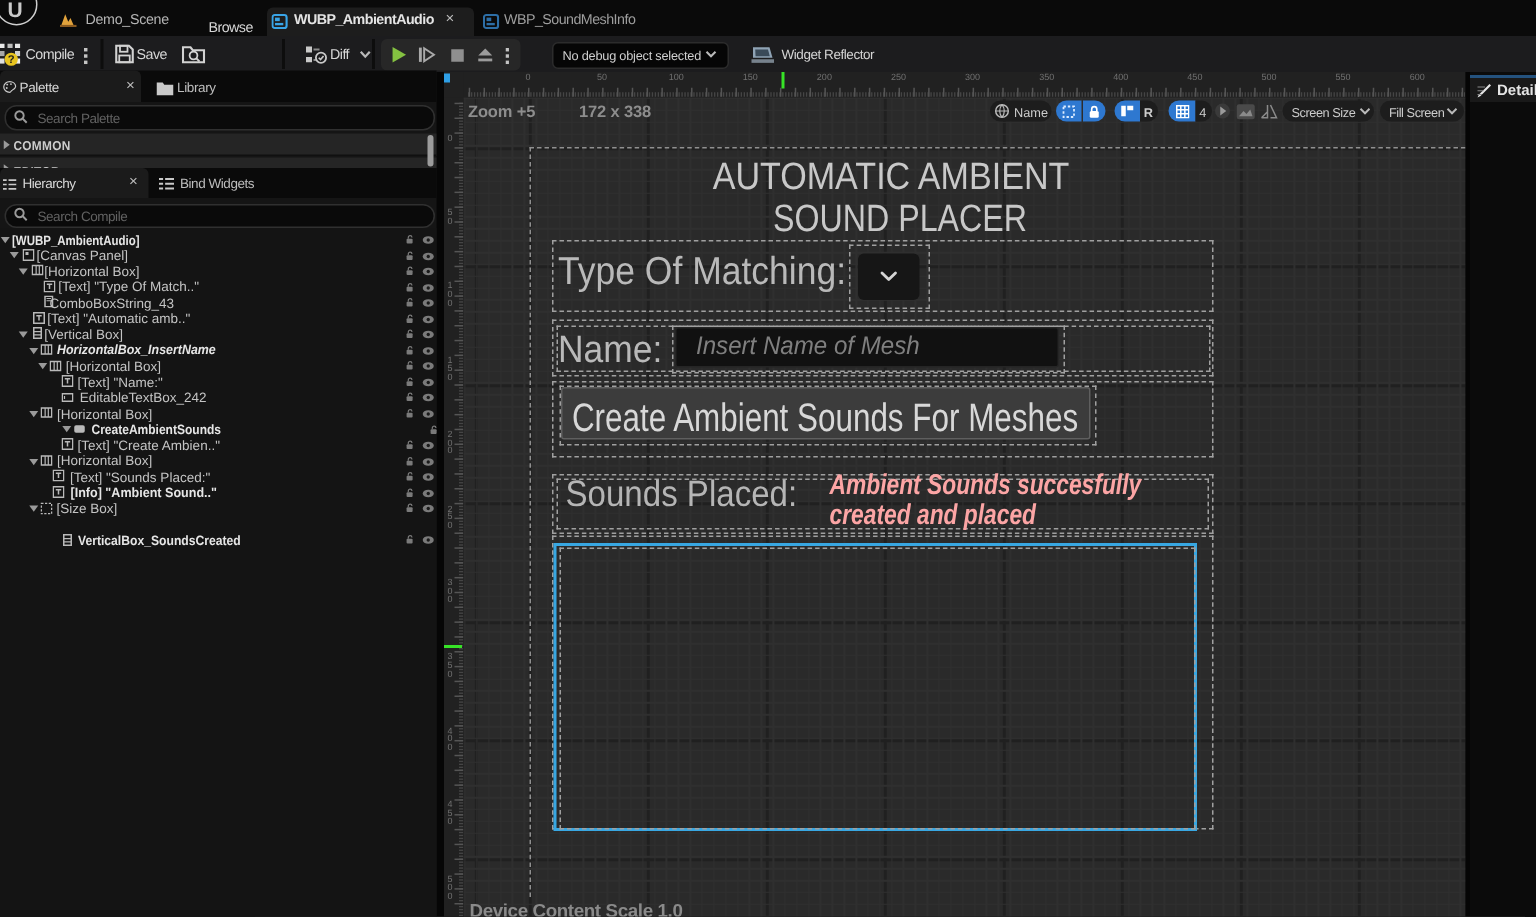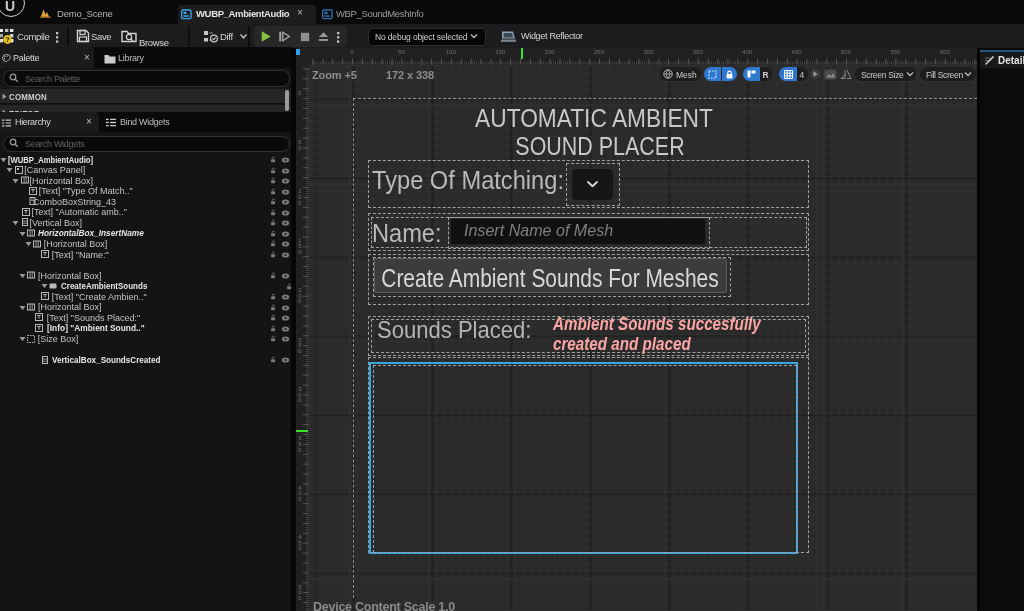--- a/index.html
+++ b/index.html
@@ -64,21 +64,21 @@
     <rect x="4" y="1.5" width="5" height="4" fill="none" stroke="#d2d2d2" stroke-width="1.2"></rect>
     <rect x="3.5" y="8" width="7" height="4.5" fill="none" stroke="#d2d2d2" stroke-width="1.2"></rect>
   </svg>
 <div class="tx" style="left:91px;top:30.5px;font-size:9.5px;letter-spacing:-0.35px;color:#d6d6d6;">Save</div>
 
 <svg class="abs" style="left:121px;top:29px;" width="17" height="14" viewBox="0 0 17 14">
     <path d="M1 2.5 h5 l1.5 2 h7.5 v8 h-14 Z" fill="none" stroke="#d2d2d2" stroke-width="1.4"></path>
     <circle cx="8" cy="8" r="2.6" fill="none" stroke="#d2d2d2" stroke-width="1.2"></circle>
     <path d="M10 10 l2 2" stroke="#d2d2d2" stroke-width="1.2"></path>
   </svg>
-<div class="tx" style="left:139px;top:37px;font-size:9.5px;letter-spacing:-0.35px;color:#d6d6d6;">Browse</div>
+<div class="tx" style="left:139px;top:13px;font-size:9.5px;letter-spacing:-0.35px;color:#d6d6d6;">Browse</div>
 <div class="abs" style="left:188px;top:26px;width:1.5px;height:20px;background:#0d0d0d;"></div>
 
 <svg class="abs" style="left:203px;top:29px;" width="15" height="14" viewBox="0 0 15 14">
     <rect x="1" y="2" width="4" height="4" fill="#c9c9c9"></rect>
     <rect x="1" y="9" width="4" height="3.5" fill="#c9c9c9"></rect>
     <path d="M6 4 h4 M6 11 h2" stroke="#8a8a8a" stroke-width="1.2"></path>
     <circle cx="11" cy="9.5" r="3.4" fill="none" stroke="#c9c9c9" stroke-width="1.2"></circle>
     <path d="M9.5 9.5 l1.2 1.2 2-2.4" stroke="#c9c9c9" stroke-width="1.1" fill="none"></path>
   </svg>
 <div class="tx" style="left:220px;top:30.5px;font-size:9.5px;letter-spacing:-0.35px;color:#d6d6d6;">Diff</div>
@@ -169,21 +169,21 @@
 <svg class="abs" style="left:106px;top:118px;" width="10" height="9" viewBox="0 0 11 9">
     <path d="M0 1 h3 M0 4.5 h3 M0 8 h3 M4.5 1 h6.5 M4.5 4.5 h6.5 M4.5 8 h6.5" stroke="#c9c9c9" stroke-width="1.4"></path>
   </svg>
 <div class="tx" style="left:120px;top:117px;font-size:9px;letter-spacing:-0.3px;color:#bdbdbd;">Bind Widgets</div>
 
 <div class="abs" style="left:3px;top:135.5px;width:285px;height:14px;background:#0a0a0a;border:1px solid #303030;border-radius:8px;"></div>
 <svg class="abs" style="left:9px;top:138px;" width="10" height="10" viewBox="0 0 10 10">
     <circle cx="4" cy="4" r="2.8" fill="none" stroke="#9a9a9a" stroke-width="1.3"></circle>
     <path d="M6.2 6.2 l2.6 2.6" stroke="#9a9a9a" stroke-width="1.3"></path>
   </svg>
-<div class="tx" style="left:25px;top:138.5px;font-size:9px;letter-spacing:-0.3px;color:#616161;">Search Widgets</div>
+<div class="tx" style="left:25px;top:138.5px;font-size:9px;letter-spacing:-0.3px;color:#616161;">Search Compile</div>
 
 <div id="tree" class="abs" style="left:0;top:152px;width:291px;height:459px;background:#141414;">
     <div style="position:absolute;left:0;top:1.8px;width:291px;height:10.55px;">
       <svg style="position:absolute;left:0.3px;top:3px;" width="7" height="6" viewBox="0 0 7 6">
         <path d="M0.5 1 L6.5 1 L3.5 5.2Z" fill="#9a9a9a"></path>
       </svg>
       <div style="position:absolute;left:8.2px;top:0.8px;font-size:9px;font-weight:bold;color:#e6e6e6;transform:scaleX(0.85);transform-origin:left center;white-space:nowrap;">[WUBP_AmbientAudio]</div>
       <svg style="position:absolute;left:269.5px;top:2.2px;" width="7" height="7" viewBox="0 0 8 8">
         <rect x="1.2" y="3.6" width="4.6" height="3.6" rx="0.8" fill="#7a7a7a"></rect>
         <path d="M2.5 3.6 v-1 a1.4 1.4 0 0 1 2.8 0" fill="none" stroke="#7a7a7a" stroke-width="0.9"></path>
@@ -327,20 +327,35 @@
         <ellipse cx="5" cy="3.5" rx="4.3" ry="3" fill="#7a7a7a"></ellipse>
         <circle cx="5" cy="3.5" r="1.3" fill="#1a1a1a"></circle>
       </svg>
     </div>
     <div style="position:absolute;left:0;top:96.75px;width:291px;height:10.55px;">
       <svg style="position:absolute;left:41.1px;top:1.4px;" width="8" height="8" viewBox="0 0 8 8">
         <rect x="0.5" y="0.5" width="7" height="7" fill="none" stroke="#b9b9b9" stroke-width="1"></rect>
         <path d="M2.2 2.5 h3.6 M4 2.5 v3.2" stroke="#b9b9b9" stroke-width="1"></path>
       </svg>
       <div style="position:absolute;left:51.7px;top:0.8px;font-size:9px;color:#c4c4c4;white-space:nowrap;">[Text] "Name:"</div>
+      <svg style="position:absolute;left:269.5px;top:2.2px;" width="7" height="7" viewBox="0 0 8 8">
+        <rect x="1.2" y="3.6" width="4.6" height="3.6" rx="0.8" fill="#7a7a7a"></rect>
+        <path d="M2.5 3.6 v-1 a1.4 1.4 0 0 1 2.8 0" fill="none" stroke="#7a7a7a" stroke-width="0.9"></path>
+      </svg>
+      <svg style="position:absolute;left:280.5px;top:3.2px;" width="9" height="6" viewBox="0 0 10 7">
+        <ellipse cx="5" cy="3.5" rx="4.3" ry="3" fill="#7a7a7a"></ellipse>
+        <circle cx="5" cy="3.5" r="1.3" fill="#1a1a1a"></circle>
+      </svg>
+    </div>
+    <div style="position:absolute;left:0;top:107.3px;width:291px;height:10.55px;">
+      <svg style="position:absolute;left:41.1px;top:1.4px;" width="8" height="8" viewBox="0 0 8 8">
+        <rect x="0.5" y="1.5" width="7" height="5" fill="none" stroke="#b9b9b9" stroke-width="1"></rect>
+        <path d="M2 3 v2" stroke="#b9b9b9" stroke-width="0.8"></path>
+      </svg>
+      <div style="position:absolute;left:53.2px;top:0.8px;font-size:9px;color:#c4c4c4;white-space:nowrap;">EditableTextBox_242</div>
       <svg style="position:absolute;left:269.5px;top:2.2px;" width="7" height="7" viewBox="0 0 8 8">
         <rect x="1.2" y="3.6" width="4.6" height="3.6" rx="0.8" fill="#7a7a7a"></rect>
         <path d="M2.5 3.6 v-1 a1.4 1.4 0 0 1 2.8 0" fill="none" stroke="#7a7a7a" stroke-width="0.9"></path>
       </svg>
       <svg style="position:absolute;left:280.5px;top:3.2px;" width="9" height="6" viewBox="0 0 10 7">
         <ellipse cx="5" cy="3.5" rx="4.3" ry="3" fill="#7a7a7a"></ellipse>
         <circle cx="5" cy="3.5" r="1.3" fill="#1a1a1a"></circle>
       </svg>
     </div>
     <div style="position:absolute;left:0;top:117.85000000000001px;width:291px;height:10.55px;">
@@ -1261,21 +1276,21 @@
 
 <div class="tx" style="left:312px;top:69px;font-size:11px;letter-spacing:-0.1px;font-weight:bold;color:#8d8d8d;">Zoom +5</div>
 <div class="tx" style="left:386px;top:69px;font-size:11px;letter-spacing:-0.1px;font-weight:bold;color:#8d8d8d;">172 x 338</div>
 
 <div id="canvasctl">
     <div style="position:absolute;left:660px;top:67px;width:41px;height:14px;background:#1d1d1d;border-radius:7px;"></div>
     <svg style="position:absolute;left:663px;top:69px;" width="10" height="10" viewBox="0 0 10 10">
       <circle cx="5" cy="5" r="4.2" fill="none" stroke="#b9b9b9" stroke-width="1"></circle>
       <path d="M0.8 5 h8.4 M5 0.8 a6.5 6.5 0 0 1 0 8.4 M5 0.8 a6.5 6.5 0 0 0 0 8.4" fill="none" stroke="#b9b9b9" stroke-width="0.8"></path>
     </svg>
-    <div style="position:absolute;left:676px;top:69.5px;font-size:8.5px;color:#cdcdcd;">Mesh</div>
+    <div style="position:absolute;left:676px;top:69.5px;font-size:8.5px;color:#cdcdcd;">Name</div>
     <div style="position:absolute;left:704px;top:67px;width:17px;height:14px;background:#2e78d0;border-radius:7px 0 0 7px;"></div>
     <div style="position:absolute;left:722px;top:67px;width:15px;height:14px;background:#2e78d0;border-radius:0 7px 7px 0;"></div>
     <svg style="position:absolute;left:708px;top:70px;" width="9" height="9" viewBox="0 0 9 9">
       <rect x="1" y="1" width="7" height="7" fill="none" stroke="#dcecff" stroke-width="1.2" stroke-dasharray="1.6 1.3"></rect>
     </svg>
     <svg style="position:absolute;left:725px;top:69.5px;" width="9" height="9" viewBox="0 0 9 9">
       <rect x="1.5" y="4" width="6" height="4.5" rx="1" fill="#fff"></rect>
       <path d="M2.8 4 v-1.2 a1.7 1.7 0 0 1 3.4 0 V4" fill="none" stroke="#fff" stroke-width="1.1"></path>
     </svg>
     <div style="position:absolute;left:743px;top:67px;width:17px;height:14px;background:#2e78d0;border-radius:7px 0 0 7px;"></div>

